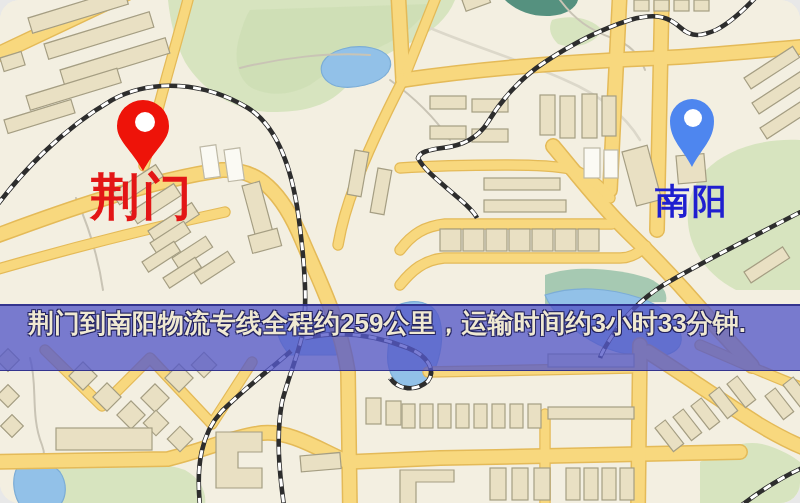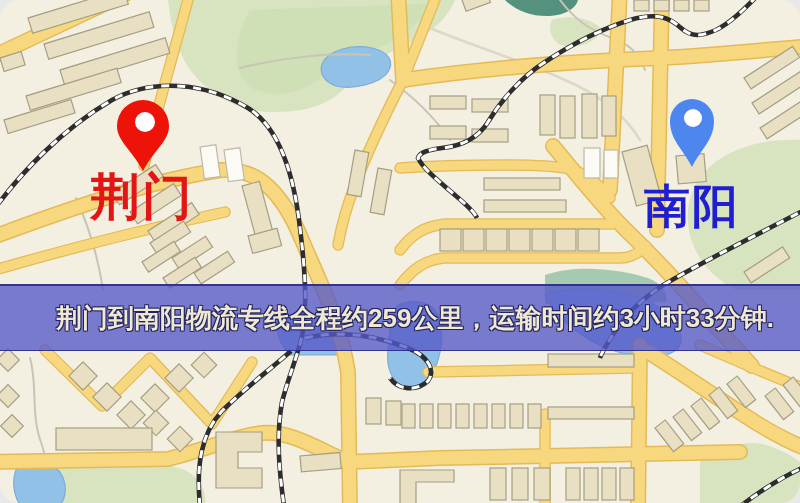--- a/index.html
+++ b/index.html
@@ -34,29 +34,29 @@
   .pin-origin-path{fill:var(--pin-origin,#ee1309);}
   .pin-destination-path{fill:var(--pin-destination,#4e86ef);}
   .pin-hole{fill:#ffffff;}
 
   .city-label{
     position:absolute;transform:translateX(-50%);
     font-weight:bold;line-height:1;white-space:nowrap;
     letter-spacing:2px;
   }
   .city-label.origin{left:142px;top:172px;font-size:50px;color:var(--label-origin,#e31616);}
-  .city-label.destination{left:692px;top:183px;font-size:46px;color:var(--label-destination,#1f1fd0);}
+  .city-label.destination{left:692px;top:183px;font-size:35px;color:var(--label-destination,#1f1fd0);}
 
   .route-banner{
-    position:absolute;left:0;top:284px;width:800px;height:67px;
+    position:absolute;left:0;top:304px;width:800px;height:67px;
     background:var(--banner-bg,rgba(84,88,200,0.78));
     border-top:2px solid var(--banner-border,rgba(40,40,130,0.85));
     border-bottom:1px solid var(--banner-border,rgba(40,40,130,0.6));
-    display:flex;align-items:center;
-    padding-left:56px;
+    display:flex;
+    padding-left:28px;
   }
   .route-banner-text{
     color:var(--banner-text,#efe9d2);
     font-size:26px;font-weight:bold;white-space:nowrap;
     text-shadow:1px 1px 0 #23235e,-1px 1px 0 #23235e,1px -1px 0 #23235e,-1px -1px 0 #23235e;
   }
 </style>
 </head>
 <body>
 

